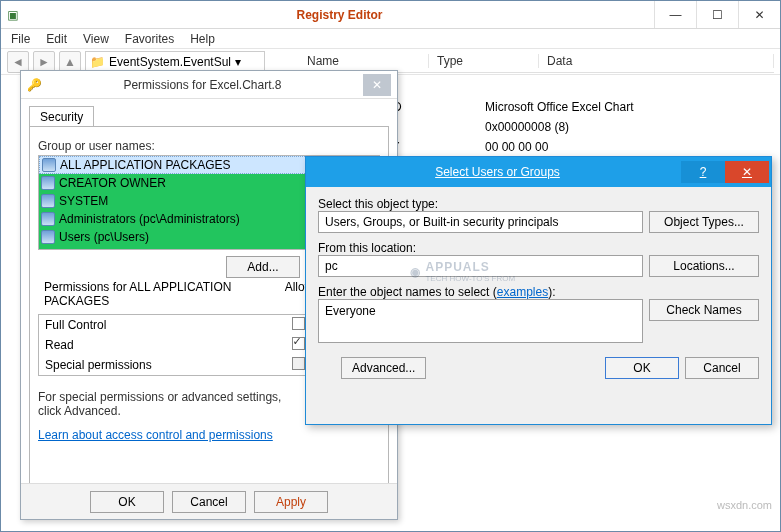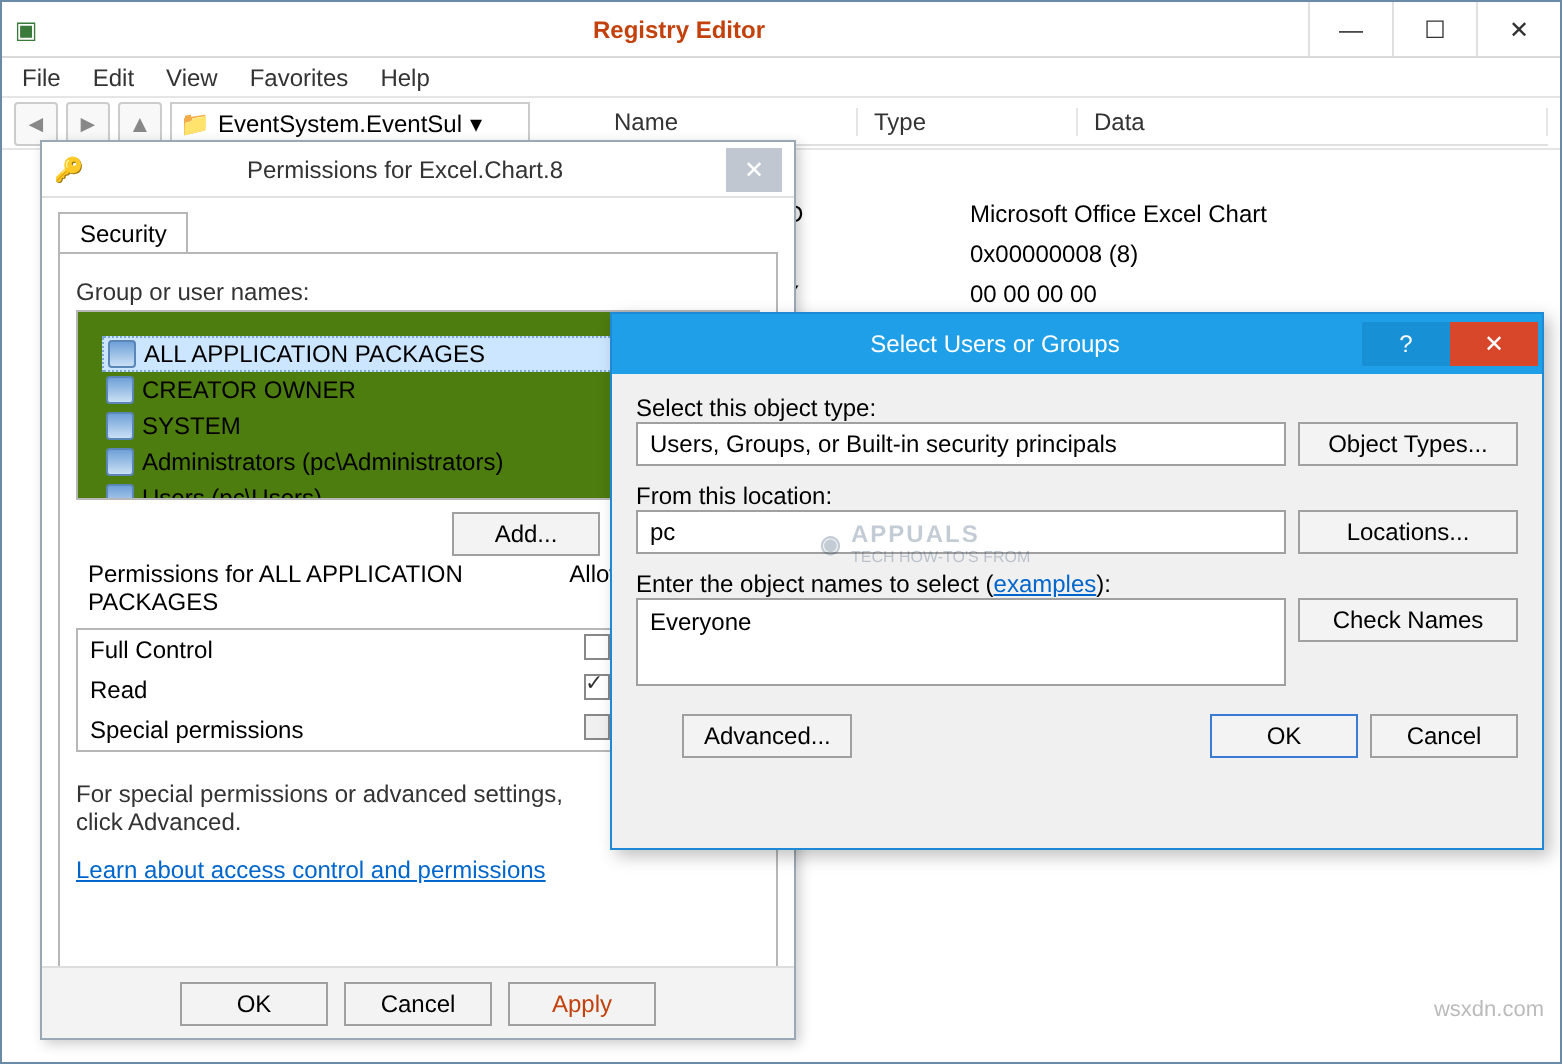--- a/index.html
+++ b/index.html
@@ -26,42 +26,42 @@
 
   
   .perm-dialog { position:absolute; left:20px; top:70px; width:378px; height:450px; background:#fff; border:1px solid #9aa7b4; box-shadow:2px 2px 6px rgba(0,0,0,.2); }
   .perm-titlebar { height:28px; background:#fff; display:flex; align-items:center; padding:0 6px; border-bottom:1px solid #e0e0e0; }
   .perm-titlebar .t { flex:1; text-align:center; color:#333; }
   .close-sq { width:28px; height:22px; background:#c0c7d0; color:#fff; display:flex; align-items:center; justify-content:center; }
   .tabstrip { display:flex; margin:6px 8px 0; }
   .tab { border:1px solid #b7b7b7; border-bottom:none; padding:3px 10px; background:#fff; position:relative; top:1px; }
   .tabbody { margin:0 8px 8px; border:1px solid #b7b7b7; padding:8px; height:360px; position:relative; background:#fff;}
   .label { color:#333; margin:4px 0 2px; }
-  .listbox { border:1px solid #b7b7b7; height:95px; background:#4d7c0f; padding:12px; overflow:auto; }
+  .listbox { border:1px solid #b7b7b7; height:95px; background:#22c55e; padding:0; overflow:auto; }
   .li { display:flex; align-items:center; height:18px; gap:4px; padding-left:2px; white-space:nowrap; }
   .li.sel { background:#cde6ff; border:1px dotted #7aa7d6; }
   .user-ico { width:14px; height:14px; display:inline-block; background:linear-gradient(#6fa0d8,#c9e0f5); border:1px solid #5a86b8; border-radius:2px; }
   .btnrow { display:flex; justify-content:flex-end; gap:6px; margin-top:6px; }
   button.btn { min-width:74px; height:22px; border:1px solid #a0a0a0; background:#f3f3f3; padding:0 10px; }
   button.btn:disabled { color:#c2410c; }
   .permtable { border:1px solid #b7b7b7; margin-top:4px; }
   .permhead { display:flex; background:#fff; padding:2px 6px; }
   .permhead .h1{flex:1} .permhead .h2,.permhead .h3{width:50px; text-align:center;}
   .permrow { display:flex; padding:2px 6px; align-items:center; }
   .permrow .h1{flex:1} .permrow .h2,.permrow .h3{width:50px; text-align:center;}
   .cb { width:13px; height:13px; border:1px solid #888; display:inline-block; background:#fff; position:relative;}
   .cb.chk::after{content:"✓"; position:absolute; left:0; top:-3px; font-size:11px; color:#333;}
   .cb.gray{background:#f0f0f0;}
   .advtext { font-size:12px; color:#333;}
   .link { color:#0066cc; }
   .dlg-bottom { position:absolute; left:0; right:0; bottom:0; height:36px; background:#f3f3f3; border-top:1px solid #ddd; display:flex; align-items:center; justify-content:center; gap:8px; }
 
   
   .sel-dialog { position:absolute; left:305px; top:156px; width:467px; height:269px; border:1px solid #1e8ad6; background:#f0f0f0; box-shadow:3px 3px 8px rgba(0,0,0,.25); }
-  .sel-titlebar { height:30px; background:#1e9fe8; display:flex; align-items:center; color:#fff; }
+  .sel-titlebar { height:30px; background:#1e9fe8; display:flex; align-items:center; color:#fff;text-decoration:underline; }
   .sel-titlebar .t { flex:1; text-align:center; }
   .sel-tbtn { width:44px; height:22px; display:flex; align-items:center; justify-content:center; color:#fff; }
   .sel-tbtn.help { background:#1790d6; }
   .sel-tbtn.close { background:#d9472b; margin-right:2px;}
   .sel-body { padding:10px 12px 0; position:relative; }
   .fieldrow { display:flex; align-items:center; gap:6px; margin-bottom:8px; }
   .txt { flex:1; height:22px; border:1px solid #a0a0a0; background:#fff; padding:0 6px; display:flex; align-items:center; }
   .rightbtn { width:110px; }
   .multitxt { height:44px; border:1px solid #a0a0a0; background:#fff; padding:4px 6px; }
   .sel-bottom { display:flex; gap:6px; margin-top:14px; align-items:flex-start;padding-left:23px; }

